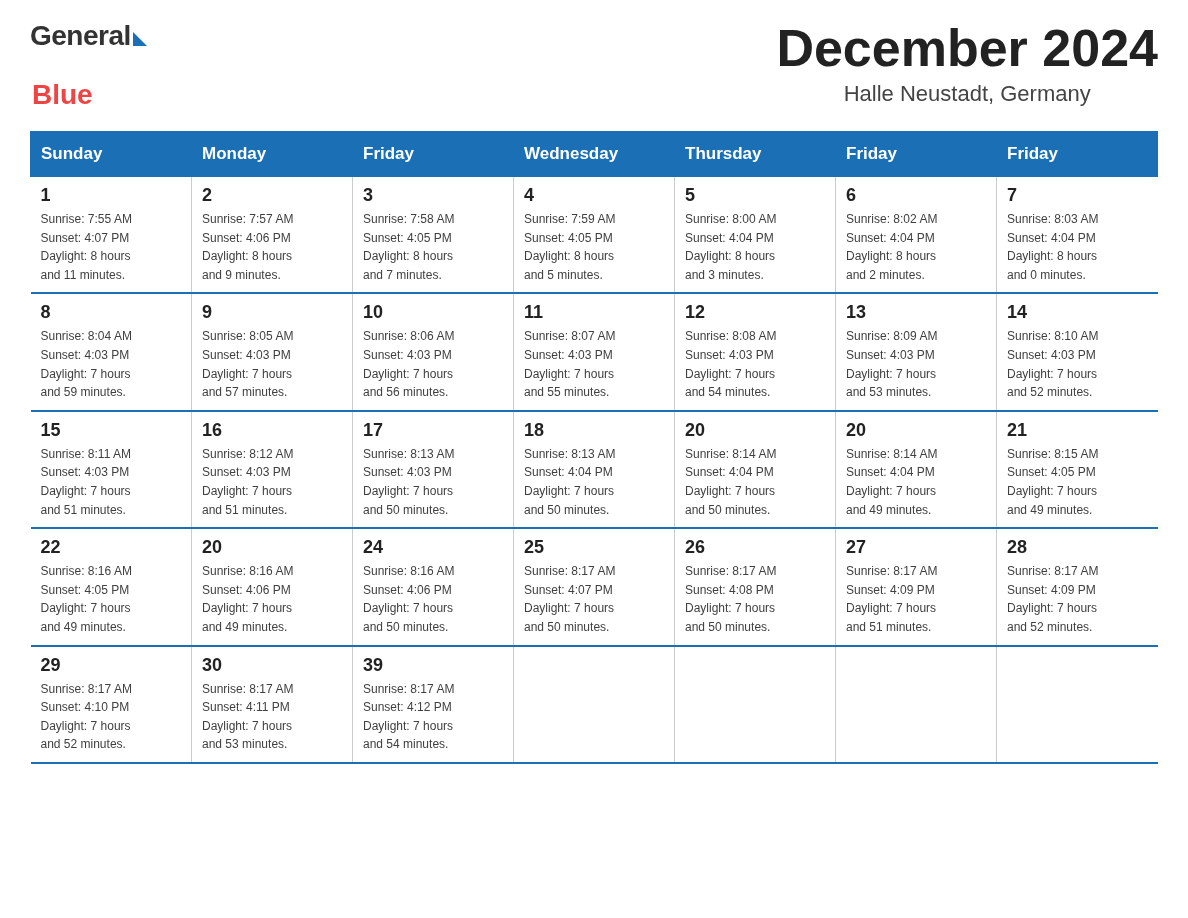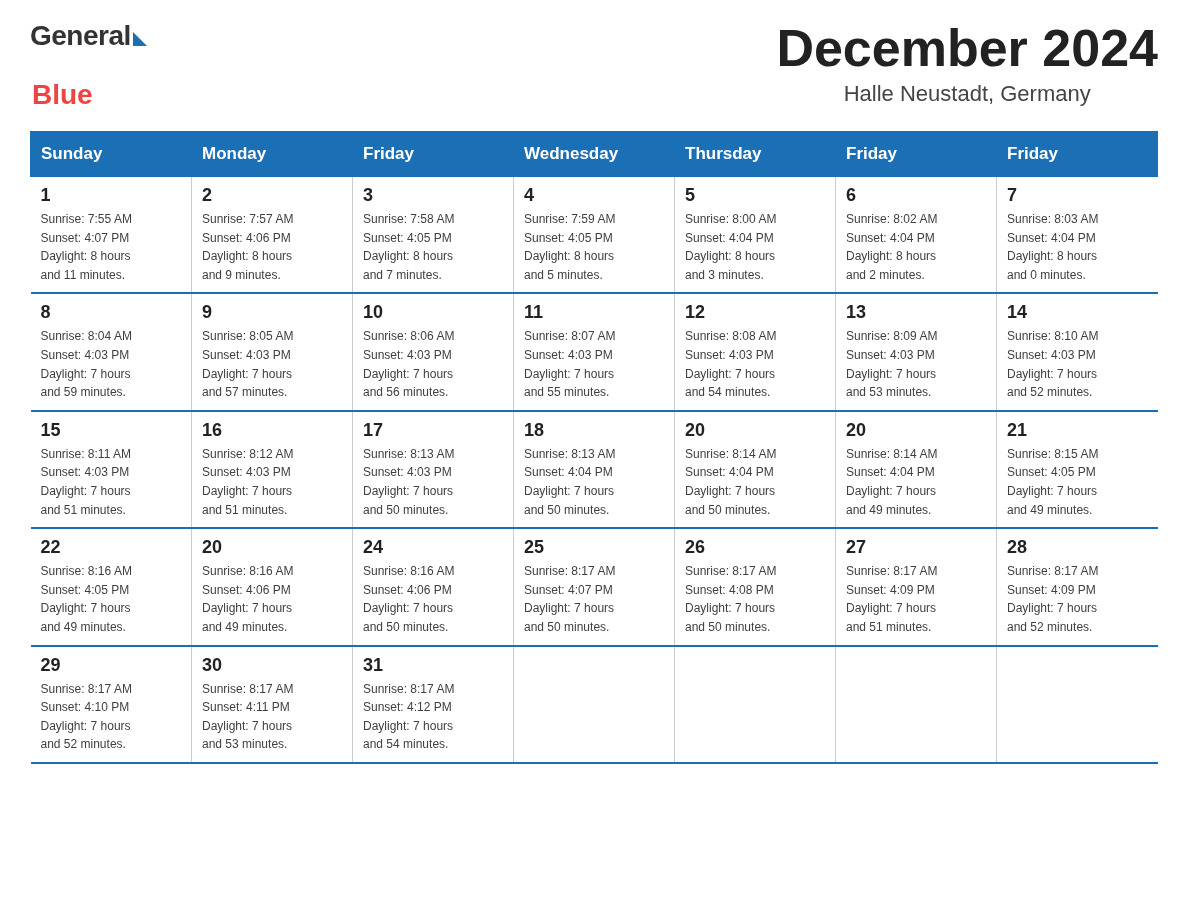--- a/index.html
+++ b/index.html
@@ -264,21 +264,21 @@
       <tr>
         <td>
           <span class="day-number">29</span>
           <div class="day-info">Sunrise: 8:17 AM<br>Sunset: 4:10 PM<br>Daylight: 7 hours<br>and 52 minutes.</div>
         </td>
         <td>
           <span class="day-number">30</span>
           <div class="day-info">Sunrise: 8:17 AM<br>Sunset: 4:11 PM<br>Daylight: 7 hours<br>and 53 minutes.</div>
         </td>
         <td>
-          <span class="day-number">31</span>
+          <span class="day-number">39</span>
           <div class="day-info">Sunrise: 8:17 AM<br>Sunset: 4:12 PM<br>Daylight: 7 hours<br>and 54 minutes.</div>
         </td>
         <td class="empty-cell"></td>
         <td class="empty-cell"></td>
         <td class="empty-cell"></td>
         <td class="empty-cell"></td>
       </tr>
     </tbody>
 </table>
 

